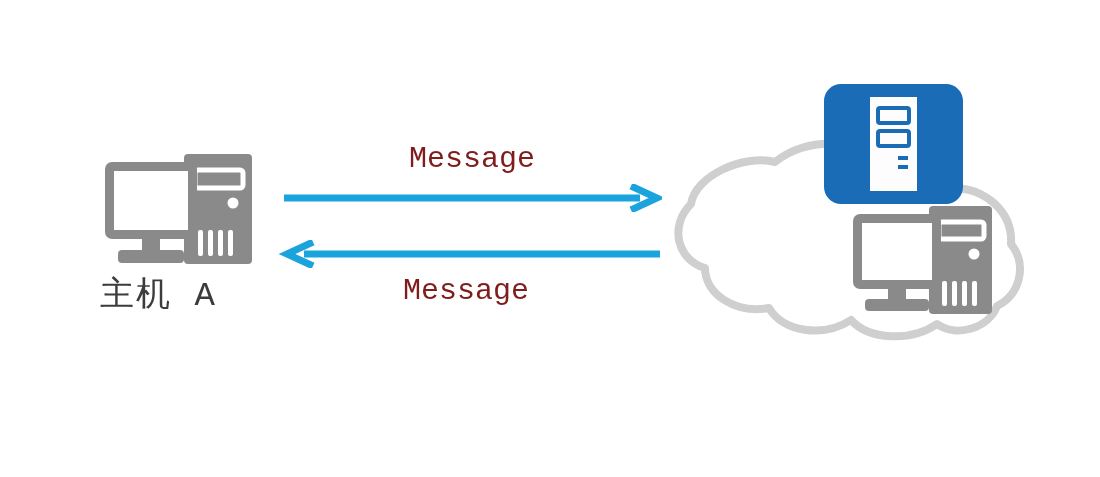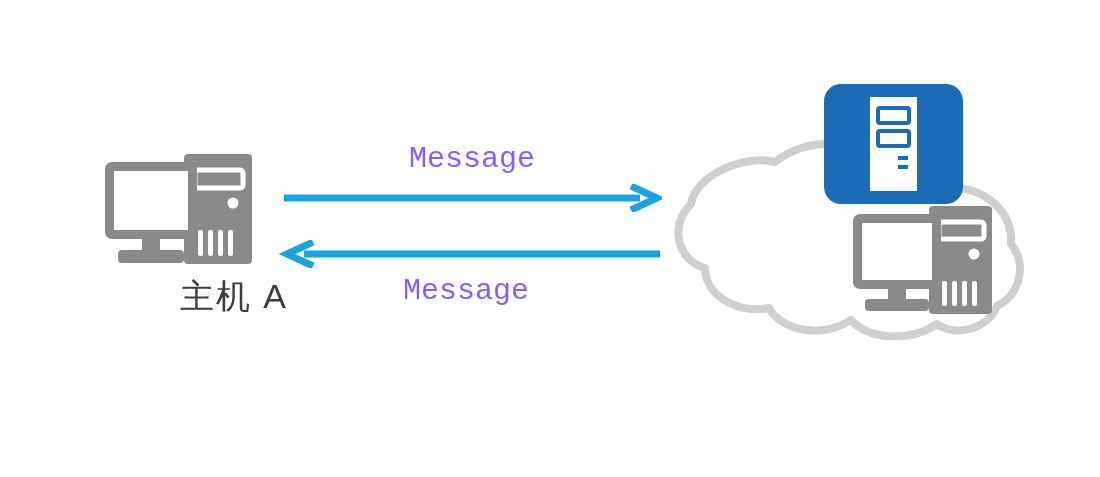--- a/index.html
+++ b/index.html
@@ -26,25 +26,25 @@
   }
   #host-a-icon {
     position: absolute;
     left: 0;
     top: 0;
     width: 165px;
     height: 125px;
   }
   #host-a-label {
     position: absolute;
-    left: 16px;
+    left: 0;
     top: 126px;
     width: 172px;
-    text-align: right;
-    font-family: Liberation Sans, sans-serif;
+    text-align: left;
+    font-family: Liberation Mono, monospace;
     font-size: 34px;
     line-height: 44px;
     color: #3c3c3c;
     letter-spacing: 2px;
     white-space: nowrap;
   }
 
   
   #flow-outbound {
     position: absolute;
@@ -61,21 +61,21 @@
     height: 66px;
   }
   .flow-label {
     position: absolute;
     left: 0;
     width: 100%;
     text-align: center;
     font-family: "Liberation Mono", "DejaVu Sans Mono", monospace;
     font-size: 30px;
     line-height: 38px;
-    color: #8b5cf6;
+    color: #7f1d1d;
     white-space: nowrap;
   }
   #flow-outbound .flow-label { top: 0px; }
   #flow-inbound .flow-label  { top: 32px; }
   .flow-arrow {
     position: absolute;
     left: 0;
     width: 100%;
     height: 28px;
   }

